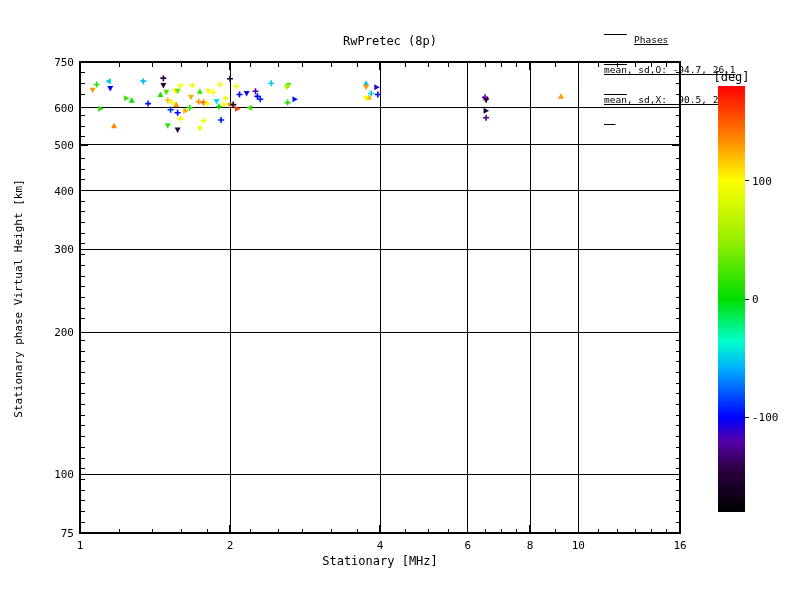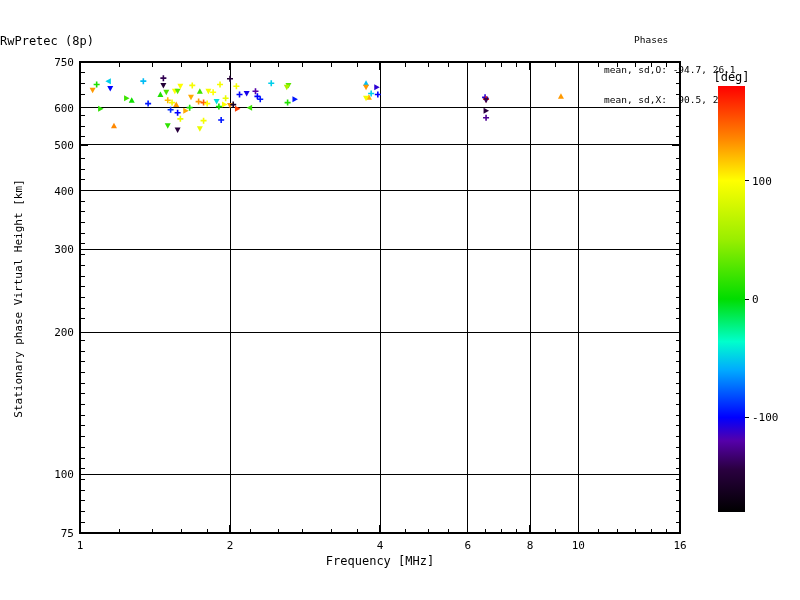--- a/index.html
+++ b/index.html
@@ -1,41 +1,41 @@
 <!DOCTYPE html>
 <html><head>
 <meta charset="utf-8">
 <style>
   html,body{margin:0;padding:0;background:#ffffff;}
   .stage{position:relative;width:800px;height:600px;background:#ffffff;overflow:hidden;
          font-family:"DejaVu Sans Mono",monospace;color:#000;}
   .title-line1{position:absolute;left:0;top:20px;width:780px;text-align:center;font-size:13px;}
-  .title-line2{position:absolute;left:0;top:34px;width:780px;font-size:12px;}
-  .phases{position:absolute;left:604px;top:15px;width:192px;font-size:9.5px;line-height:10px;white-space:pre;}
+  .title-line2{position:absolute;left:0;top:34px;width:780px;text-align:center;font-size:12px;}
+  .phases{position:absolute;left:604px;top:15px;width:192px;font-size:9.5px;line-height:10px;white-space:pre;text-decoration:underline;}
   .phases .ph-head{margin-left:30px;}
   .ylabel{position:absolute;left:-122px;top:292px;width:280px;text-align:center;font-size:11px;
           transform:rotate(-90deg);}
   .xlabel{position:absolute;left:0;top:554px;width:760px;text-align:center;font-size:12px;}
   svg{position:absolute;left:0;top:0;}
   svg text{font-family:"DejaVu Sans Mono",monospace;fill:#000;}
 </style>
 </head>
 <body>
 
 <div class="stage">
   <div class="title-line2">RwPretec (8p)</div>
 
   <div class="phases">
     <div class="ph-head">Phases</div>
     <div>mean, sd,O: -94.7, 26.1</div>
     <div>mean, sd,X:  90.5, 23.2</div>
   </div>
 
   <div class="ylabel">Stationary phase Virtual Height [km]</div>
-  <div class="xlabel">Frequency [MHz]</div>
+  <div class="xlabel">Stationary [MHz]</div>
 
   <svg id="chart" width="800" height="600">
       <line x1="230" y1="62" x2="230" y2="533" stroke="#000000" stroke-width="1" shape-rendering="crispEdges"></line>
       <line x1="380" y1="62" x2="380" y2="533" stroke="#000000" stroke-width="1" shape-rendering="crispEdges"></line>
       <line x1="467.7443751081734" y1="62" x2="467.7443751081734" y2="533" stroke="#000000" stroke-width="1" shape-rendering="crispEdges"></line>
       <line x1="530" y1="62" x2="530" y2="533" stroke="#000000" stroke-width="1" shape-rendering="crispEdges"></line>
       <line x1="578.2892142331043" y1="62" x2="578.2892142331043" y2="533" stroke="#000000" stroke-width="1" shape-rendering="crispEdges"></line>
       <line x1="80" y1="107.64461612679469" x2="680" y2="107.64461612679469" stroke="#000000" stroke-width="1" shape-rendering="crispEdges"></line>
       <line x1="80" y1="144.93898301522592" x2="680" y2="144.93898301522592" stroke="#000000" stroke-width="1" shape-rendering="crispEdges"></line>
       <line x1="80" y1="190.5835991420204" x2="680" y2="190.5835991420204" stroke="#000000" stroke-width="1" shape-rendering="crispEdges"></line>

